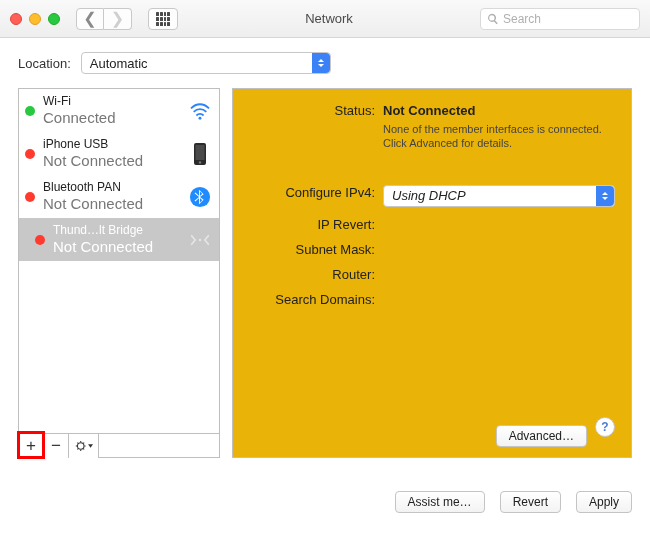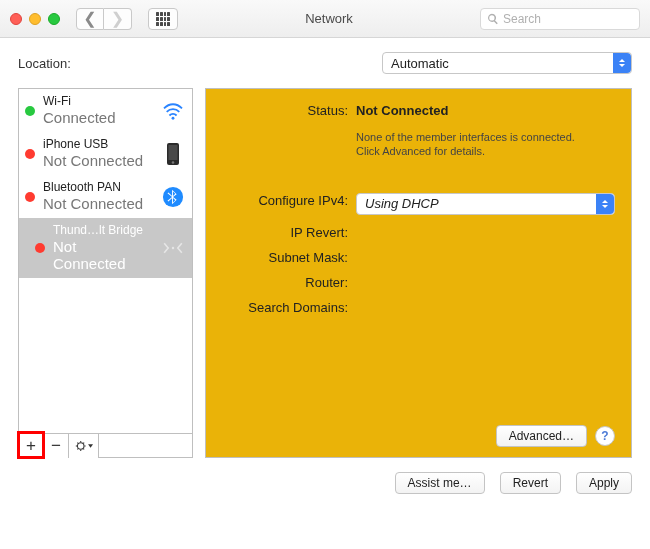--- a/index.html
+++ b/index.html
@@ -18,32 +18,32 @@
   .nav-btn.r{border-radius:0 4px 4px 0;border-left:none;color:#cfcfcf;}
   .grid-btn{width:30px;height:22px;border:1px solid #c9c9c9;background:#fdfdfd;border-radius:4px;display:flex;align-items:center;justify-content:center;margin-left:8px;}
   .grid-dots{width:14px;height:14px;display:grid;grid-template-columns:repeat(4,1fr);grid-template-rows:repeat(3,1fr);gap:1px;}
   .grid-dots span{background:#4a4a4a;border-radius:0.5px;}
   .title{flex:1;text-align:center;font-size:13px;color:#4a4a4a;}
   .search{width:160px;height:22px;border:1px solid #d9d9d9;border-radius:4px;background:#fff;display:flex;align-items:center;padding:0 6px;gap:4px;color:#b0b0b0;font-size:12px;}
   .search svg{width:12px;height:12px;fill:#b0b0b0;}
 
   
   .content{padding:14px 18px 0 18px;}
-  .loc-row{display:flex;align-items:center;justify-content:space-between;gap:10px;margin-bottom:14px;}
+  .loc-row{display:flex;align-items:center;justify-content:flex-start;gap:10px;margin-bottom:14px;}
   .loc-row label{font-size:13px;color:#333;}
   .mac-select{position:relative;height:22px;border:1px solid #c7c7c7;border-radius:4px;background:#fff;display:flex;align-items:center;padding:0 22px 0 8px;font-size:13px;color:#222;}
   .mac-select .cap{position:absolute;right:0;top:0;bottom:0;width:18px;background:#3b82f6;border-radius:0 4px 4px 0;display:flex;flex-direction:column;align-items:center;justify-content:center;gap:1px;}
   .mac-select .cap::before,.mac-select .cap::after{content:"";border:3px solid transparent;}
   .mac-select .cap::before{border-bottom-color:#fff;margin-bottom:1px;}
   .mac-select .cap::after{border-top-color:#fff;}
 
   .panes{display:flex;gap:12px;}
 
   
-  .sidebar{width:175px;height:370px;border:1px solid #bfbfbf;background:#fff;display:flex;flex-direction:column;}
+  .sidebar{width:202px;height:370px;border:1px solid #bfbfbf;background:#fff;display:flex;flex-direction:column;}
   .iface-list{flex:1;overflow:auto;font-size:12px;}
   .iface{display:flex;align-items:center;padding:6px 6px;gap:8px;border-bottom:0;}
   .iface.selected{background:#c8c8c8;color:#fff;padding-left:16px;}
   .iface .dot{width:10px;height:10px;border-radius:50%;flex-shrink:0;}
   .iface .lbl{flex:1;line-height:1.15;}
   .iface .lbl .name{font-size:12px;color:#222;}
   .iface .lbl .sub{font-size:15px;color:#777;}
   .iface.selected .lbl .name,.iface.selected .lbl .sub{color:#fff;}
   .iface .icon{width:26px;display:flex;align-items:center;justify-content:center;}
   .sidebar-toolbar{height:24px;border-top:1px solid #bfbfbf;display:flex;}
@@ -53,23 +53,23 @@
   .tb-btn.gear{width:30px;font-size:12px;}
   .tb-spacer{flex:1;}
   .highlight-add{position:absolute;border:3px solid #ff0000;width:28px;height:28px;pointer-events:none;}
 
   
   .detail{flex:1;height:370px;background:#eab308;border:1px solid #bfbfbf;padding:14px 16px 10px 10px;display:flex;flex-direction:column;position:relative;}
   .row{display:flex;margin-bottom:10px;font-size:13px;}
   .row .k{width:140px;text-align:right;color:#222;padding-right:8px;}
   .row .v{flex:1;color:#222;}
   .row .v.strong{font-weight:600;}
-  .row .v .hint{font-size:11px;color:#444;font-weight:400;margin-top:12px;line-height:1.3;}
+  .row .v .hint{font-size:11px;color:#444;font-weight:400;margin-top:4px;line-height:1.3;}
   .detail-bottom{margin-top:auto;display:flex;justify-content:flex-end;align-items:center;gap:8px;}
-  .mac-btn{height:22px;padding:0 12px;border:1px solid #c4c4c4;border-radius:4px;background:linear-gradient(#ffffff,#f3f3f3);font-size:12px;color:#222;display:flex;align-items:center;}
+  .mac-btn{height:22px;padding:0 12px;border:1px solid #c4c4c4;border-radius:4px;background:linear-gradient(#ffffff,#f3f3f3);font-size:12px;color:#222;display:flex;align-items:center;margin-top:19px;}
   .help-btn{width:20px;height:20px;border:1px solid #c4c4c4;border-radius:50%;background:#fff;display:flex;align-items:center;justify-content:center;color:#4d7bd6;font-size:12px;font-weight:700;}
 
   
   .footer{display:flex;justify-content:flex-end;gap:15px;padding:14px 18px;}
 </style>
 </head>
 <body>
 
 <div class="titlebar">
   <div class="traffic">

